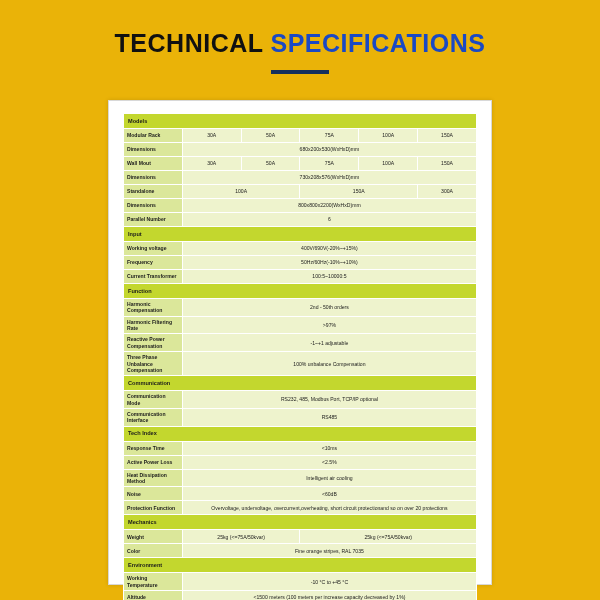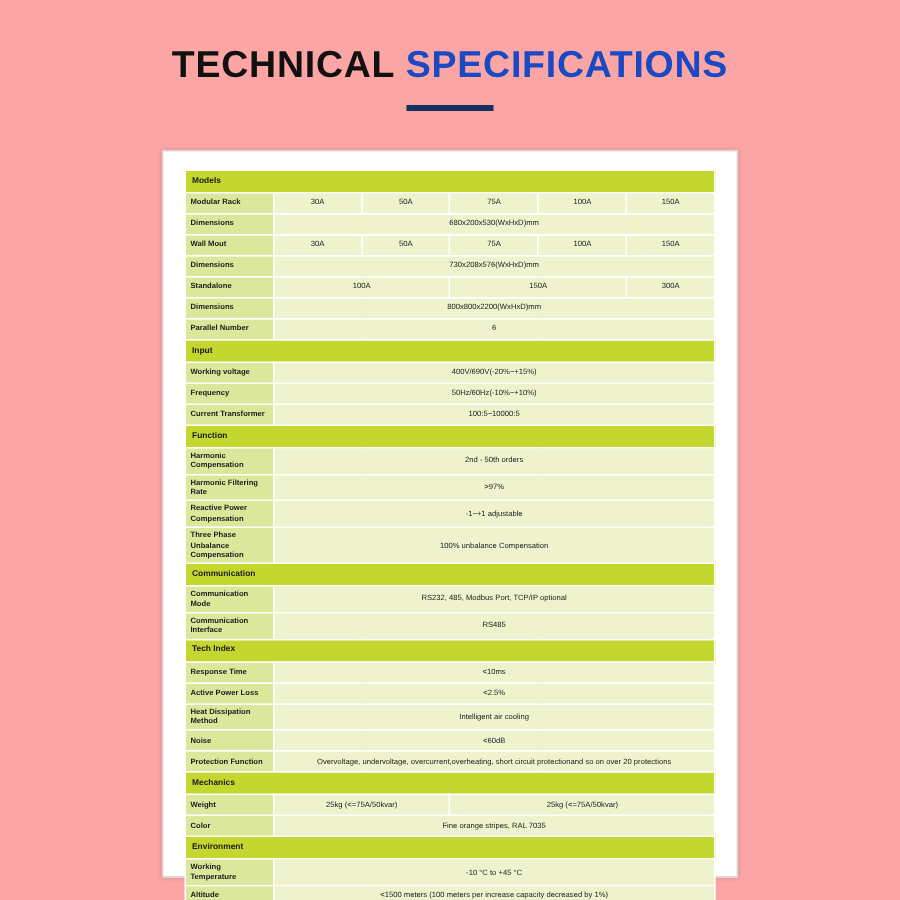--- a/index.html
+++ b/index.html
@@ -7,21 +7,21 @@
     padding: 0;
     background: #ffffff;
     width: 600px;
     height: 600px;
     font-family: "Liberation Sans", sans-serif;
   }
   .page {
     position: relative;
     width: 600px;
     height: 600px;
-    background: #fca5a5;
+    background: #eab308;
     overflow: hidden;
   }
   .title-block {
     text-align: center;
     padding-top: 30px;
   }
   .title {
     font-size: 25px;
     font-weight: bold;
     letter-spacing: 0.5px;

